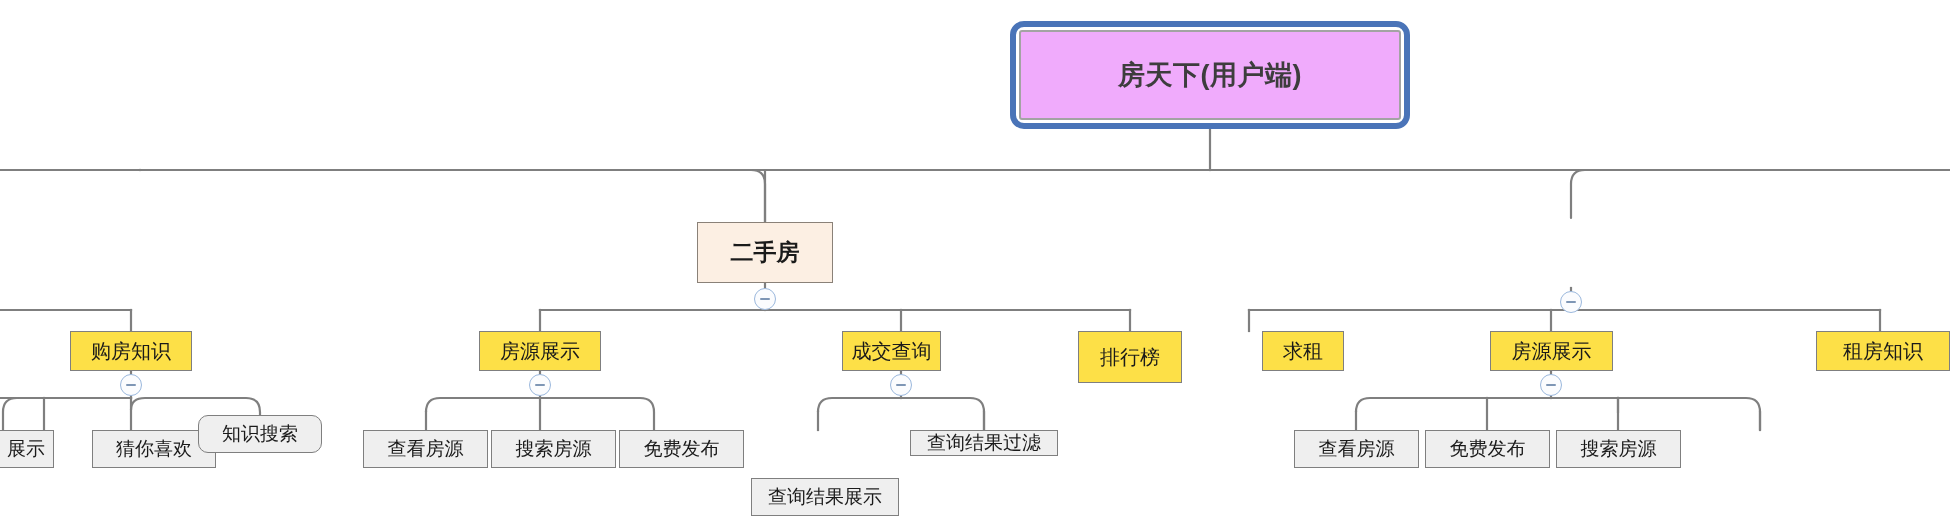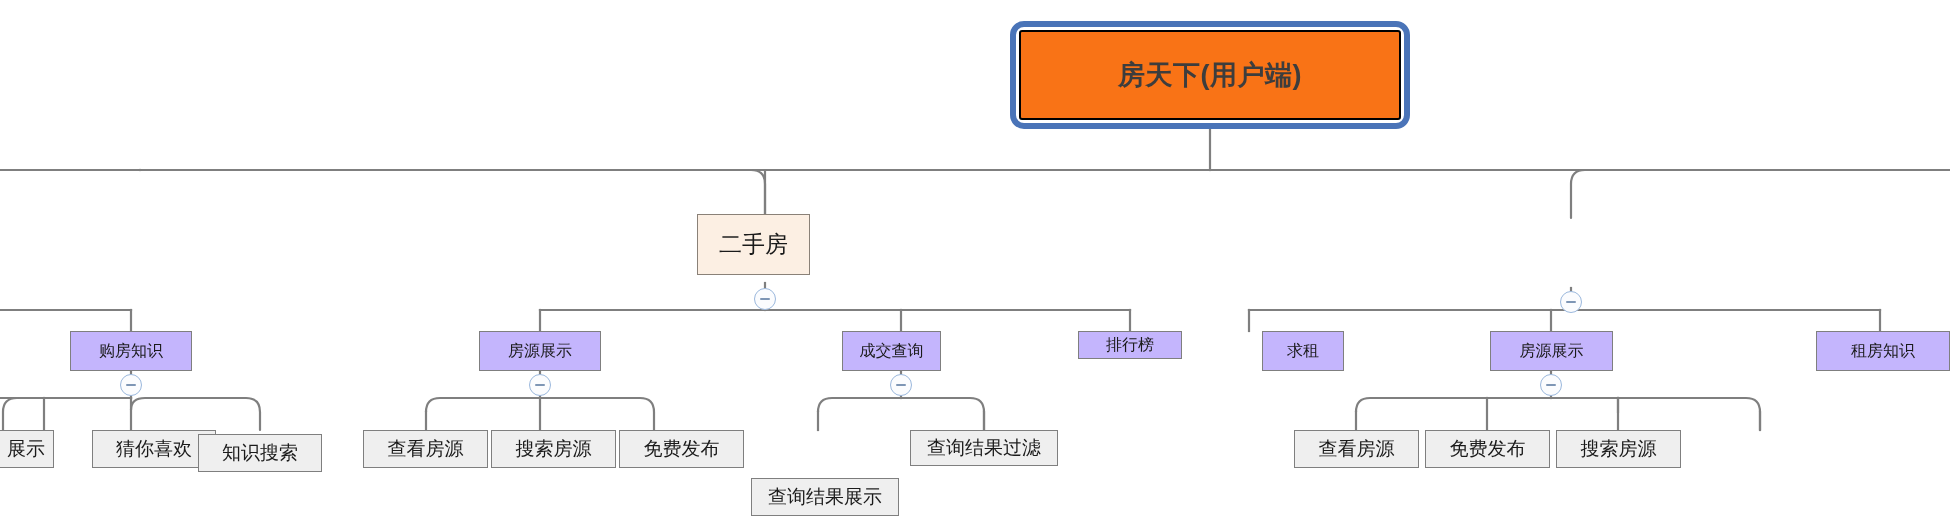--- a/index.html
+++ b/index.html
@@ -28,22 +28,22 @@
     box-sizing:border-box;
     display:flex;
     align-items:center;
     justify-content:center;
     text-align:center;
     white-space:nowrap;
     color:#1a1a1a;
   }
   
   .node.root{
-    background:#f97316;
-    border:2px solid #000000;
+    background:#f0abfc;
+    border:2px solid #a3a3a3;
     border-radius:3px;
     font-size:27px;
     font-weight:bold;
     color:#3d3d3d;
     letter-spacing:.5px;
     z-index:5;
   }
   .root-shell{
     position:absolute;
     box-sizing:border-box;
@@ -54,23 +54,23 @@
   }
   
   .node.l2{
     background:#fcefe3;
     border:1.6px solid #8a8178;
     font-size:23px;
     z-index:5;
   }
   
   .node.l3{
-    background:#c4b5fd;
+    background:#fde047;
     border:1.6px solid #7f7f7f;
-    font-size:16px;
+    font-size:20px;
     z-index:5;
   }
   
   .node.l4{
     background:#efefef;
     border:1.6px solid #7f7f7f;
     font-size:19px;
     z-index:5;
   }
   
@@ -147,21 +147,21 @@
       <path d="M1487,398 L1487,430"></path>
       <path d="M1618,412 Q1618,398 1618,398"></path>
       <path d="M1618,398 L1618,430"></path>
       <path d="M1760,412 L1760,430"></path>
     </g>
   </svg>
 
   <div class="root-shell" style="left:1010px;top:21px;width:400px;height:108px;"></div>
   <div class="node root" style="left:1019px;top:30px;width:382px;height:90px;">房天下(用户端)</div>
 
-  <div class="node l2" style="left:697px;top:214px;width:113px;height:61px;">二手房</div>
+  <div class="node l2" style="left:697px;top:222px;width:136px;height:61px;font-weight:bold;">二手房</div>
   <div class="toggle" style="left:754px;top:288px;">
     <span class="dash"></span>
   </div>
 
   <div class="toggle" style="left:1560px;top:291px;">
     <span class="dash"></span>
   </div>
 
   <div class="node l3" style="left:70px;top:331px;width:122px;height:40px;">购房知识</div>
   <div class="toggle" style="left:120px;top:374px;">
@@ -171,46 +171,46 @@
   <div class="node l3" style="left:479px;top:331px;width:122px;height:40px;">房源展示</div>
   <div class="toggle" style="left:529px;top:374px;">
     <span class="dash"></span>
   </div>
 
   <div class="node l3" style="left:842px;top:331px;width:99px;height:40px;">成交查询</div>
   <div class="toggle" style="left:890px;top:374px;">
     <span class="dash"></span>
   </div>
 
-  <div class="node l3" style="left:1078px;top:331px;width:104px;height:28px;">排行榜</div>
+  <div class="node l3" style="left:1078px;top:331px;width:104px;height:52px;">排行榜</div>
 
   <div class="node l3" style="left:1262px;top:331px;width:82px;height:40px;">求租</div>
 
   <div class="node l3" style="left:1490px;top:331px;width:123px;height:40px;">房源展示</div>
   <div class="toggle" style="left:1540px;top:374px;">
     <span class="dash"></span>
   </div>
 
   <div class="node l3" style="left:1816px;top:331px;width:134px;height:40px;font-family:Liberation Serif, serif;">租房知识</div>
 
   <div class="node l4" style="left:-46px;top:430px;width:100px;height:38px;justify-content:flex-end;padding-right:8px;">展示</div>
 
   <div class="node l4" style="left:67px;top:430px;width:124px;height:38px;margin-left:25px;">猜你喜欢</div>
 
-  <div class="node l4" style="left:198px;top:434px;width:124px;height:38px;">知识搜索</div>
+  <div class="node l4" style="left:198px;top:415px;width:124px;height:38px;border-radius:10px;">知识搜索</div>
 
   <div class="node l4" style="left:363px;top:430px;width:125px;height:38px;">查看房源</div>
 
   <div class="node l4" style="left:491px;top:430px;width:125px;height:38px;">搜索房源</div>
 
   <div class="node l4" style="left:619px;top:430px;width:125px;height:38px;">免费发布</div>
 
   <div class="node l4" style="left:751px;top:430px;width:148px;height:38px;margin-top:48px;">查询结果展示</div>
 
-  <div class="node l4" style="left:910px;top:430px;width:148px;height:36px;">查询结果过滤</div>
+  <div class="node l4" style="left:910px;top:430px;width:148px;height:26px;">查询结果过滤</div>
 
   <div class="node l4" style="left:1294px;top:430px;width:125px;height:38px;">查看房源</div>
 
   <div class="node l4" style="left:1425px;top:430px;width:125px;height:38px;">免费发布</div>
 
   <div class="node l4" style="left:1556px;top:430px;width:125px;height:38px;">搜索房源</div>
 
 
 </div>
 

